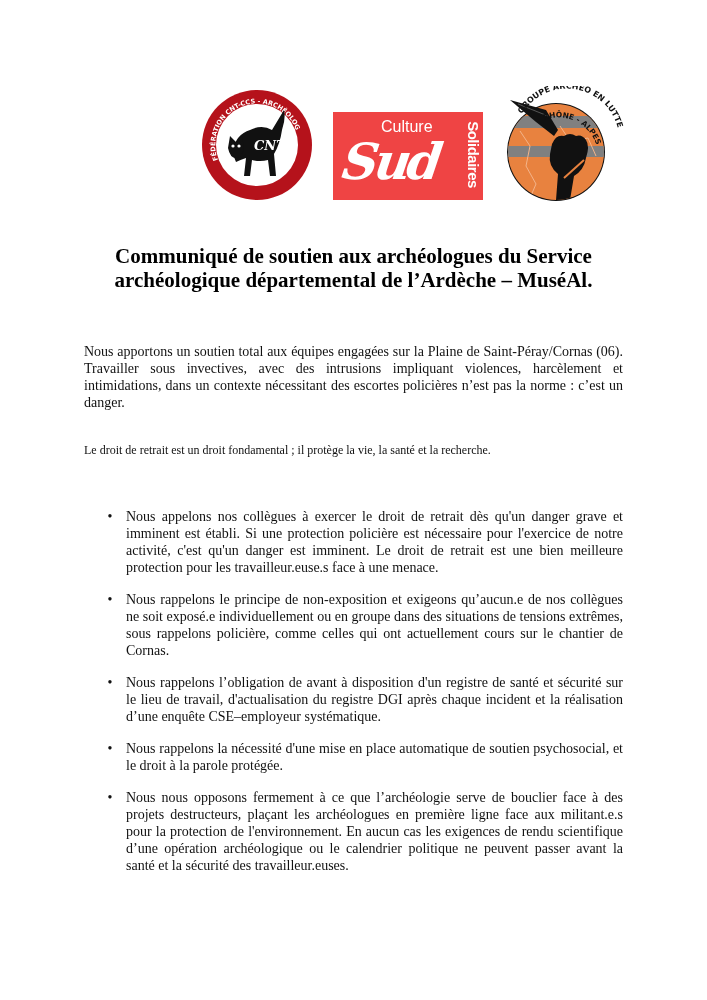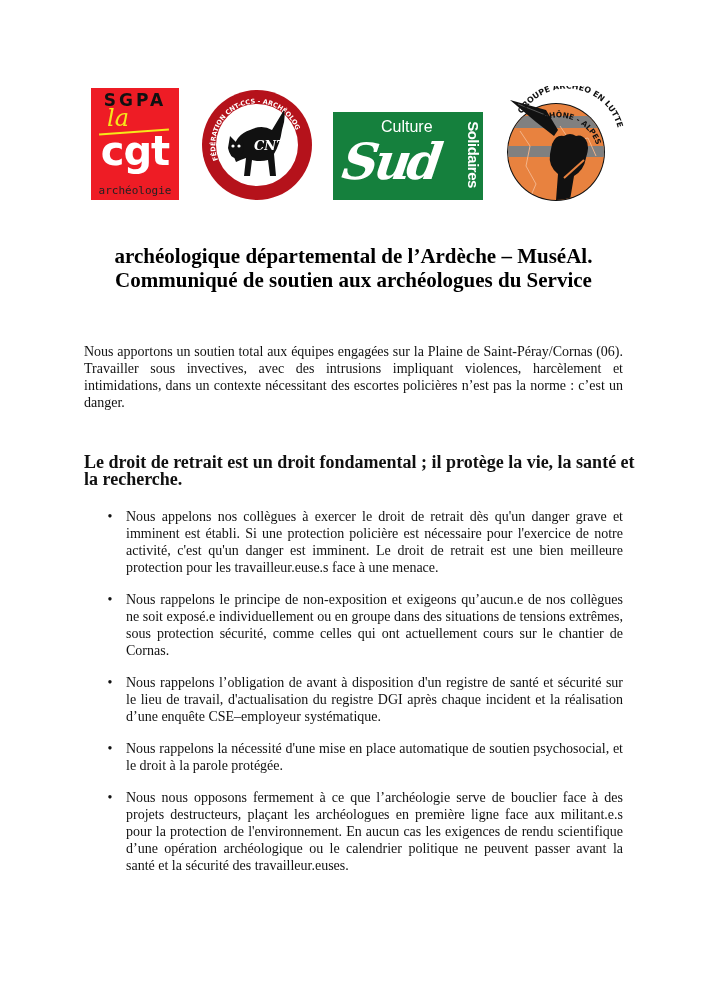--- a/index.html
+++ b/index.html
@@ -24,61 +24,54 @@
                  font-family: "DejaVu Sans Mono", monospace; font-size: 11px; color: #222; }
 
     
     .cnt { left: 202px; top: 90px; width: 110px; height: 110px; border-radius: 50%;
            background: #b5121b; }
     .cnt .inner { position: absolute; left: 14px; top: 14px; width: 82px; height: 82px;
                   border-radius: 50%; background: #ffffff; }
     .cnt svg { position: absolute; left: 0; top: 0; }
 
     
-    .sud { left: 333px; top: 112px; width: 150px; height: 88px; background: #15803d; }
+    .sud { left: 333px; top: 112px; width: 150px; height: 88px; background: #ef4444; }
     .sud .culture { position: absolute; left: 48px; top: 6px; font-family: "Liberation Sans", sans-serif;
                     font-size: 16px; color: #fff; }
     .sud .sudword { position: absolute; left: 10px; top: 20px; font-family: "DejaVu Serif", serif;
                     font-style: italic; font-weight: bold; font-size: 50px; color: #fff;
                     letter-spacing: -4px; transform: skewX(-8deg); }
     .sud .solid { position: absolute; right: -24px; top: 34px; transform: rotate(90deg);
                   font-family: "Liberation Sans", sans-serif; font-weight: bold; font-size: 15px;
                   color: #fff; letter-spacing: -0.5px; }
 
     
     .gae { left: 500px; top: 86px; width: 125px; height: 120px; }
 
     
     .title { position: absolute; left: 60px; right: 60px; top: 244px; text-align: center;
              font-weight: bold; font-size: 21px; line-height: 24px; color: #000; }
 
     .para { position: absolute; left: 84px; width: 539px; top: 343px; font-size: 14px;
             line-height: 17px; text-align: justify; }
 
-    .subhead { position: absolute; left: 84px; width: 560px; top: 442px; font-size: 18px;
-               line-height: 17px; font-weight: bold; margin-top: 12px; }
+    .subhead { position: absolute; left: 84px; width: 560px; top: 442px; font-size: 12px;
+               line-height: 17px; font-weight: normal; }
 
     .bullets { position: absolute; left: 126px; width: 497px; top: 508px; margin: 0; padding: 0;
                list-style: none; }
     .bullets li { position: relative; font-size: 14px; line-height: 17px; text-align: justify;
                   margin-bottom: 15px; }
     .bullets li .dot { position: absolute; left: -21px; top: 0; width: 10px; text-align: center; }
   </style>
 </head>
 <body>
 
 <div class="logos">
 
-  <div class="logo cgt">
-    <div class="sgpa">SGPA</div>
-    <div class="la">la</div>
-    <div class="la-line"></div>
-    <div class="cgt-text">cgt</div>
-    <div class="arch">archéologie</div>
-  </div>
 
   <div class="logo cnt">
     <div class="inner"></div>
     <svg width="110" height="110" viewBox="0 0 110 110">
       <defs>
         <path id="cntArc" d="M 16 70 A 40 40 0 1 1 94 40"></path>
       </defs>
       <text font-family="DejaVu Sans, sans-serif" font-size="6.5" font-weight="bold" fill="#fff">
         <textPath href="#cntArc">FÉDÉRATION CNT-CCS - ARCHÉOLOGIE</textPath>
       </text>
@@ -125,36 +118,36 @@
         <textPath href="#gaeArc">GROUPE ARCHÉO EN LUTTE</textPath>
       </text>
       <text font-family="DejaVu Sans, sans-serif" font-size="7.5" font-weight="bold" fill="#111">
         <textPath href="#gaeArc2">RHÔNE - ALPES</textPath>
       </text>
     </svg>
   </div>
 </div>
 
 <div class="title">
+  <div>Communiqué de soutien aux archéologues du Service</div>
   <div>archéologique départemental de l’Ardèche – MuséAl.</div>
-  <div>Communiqué de soutien aux archéologues du Service</div>
 </div>
 
 <div class="para">Nous apportons un soutien total aux équipes engagées sur la Plaine de Saint-Péray/Cornas (06). Travailler sous invectives, avec des intrusions impliquant violences, harcèlement et intimidations, dans un contexte nécessitant des escortes policières n’est pas la norme : c’est un danger.</div>
 
 <div class="subhead">Le droit de retrait est un droit fondamental ; il protège la vie, la santé et la recherche.</div>
 
 <ul class="bullets">
   <li>
     <span class="dot">•</span>
     <span>Nous appelons nos collègues à exercer le droit de retrait dès qu'un danger grave et imminent est établi. Si une protection policière est nécessaire pour l'exercice de notre activité, c'est qu'un danger est imminent. Le droit de retrait est une bien meilleure protection pour les travailleur.euse.s face à une menace.</span>
   </li>
   <li>
     <span class="dot">•</span>
-    <span>Nous rappelons le principe de non-exposition et exigeons qu’aucun.e de nos collègues ne soit exposé.e individuellement ou en groupe dans des situations de tensions extrêmes, sous protection sécurité, comme celles qui ont actuellement cours sur le chantier de Cornas.</span>
+    <span>Nous rappelons le principe de non-exposition et exigeons qu’aucun.e de nos collègues ne soit exposé.e individuellement ou en groupe dans des situations de tensions extrêmes, sous rappelons policière, comme celles qui ont actuellement cours sur le chantier de Cornas.</span>
   </li>
   <li>
     <span class="dot">•</span>
     <span>Nous rappelons l’obligation de avant à disposition d'un registre de santé et sécurité sur le lieu de travail, d'actualisation du registre DGI après chaque incident et la réalisation d’une enquête CSE–employeur systématique.</span>
   </li>
   <li>
     <span class="dot">•</span>
     <span>Nous rappelons la nécessité d'une mise en place automatique de soutien psychosocial, et le droit à la parole protégée.</span>
   </li>
   <li>

